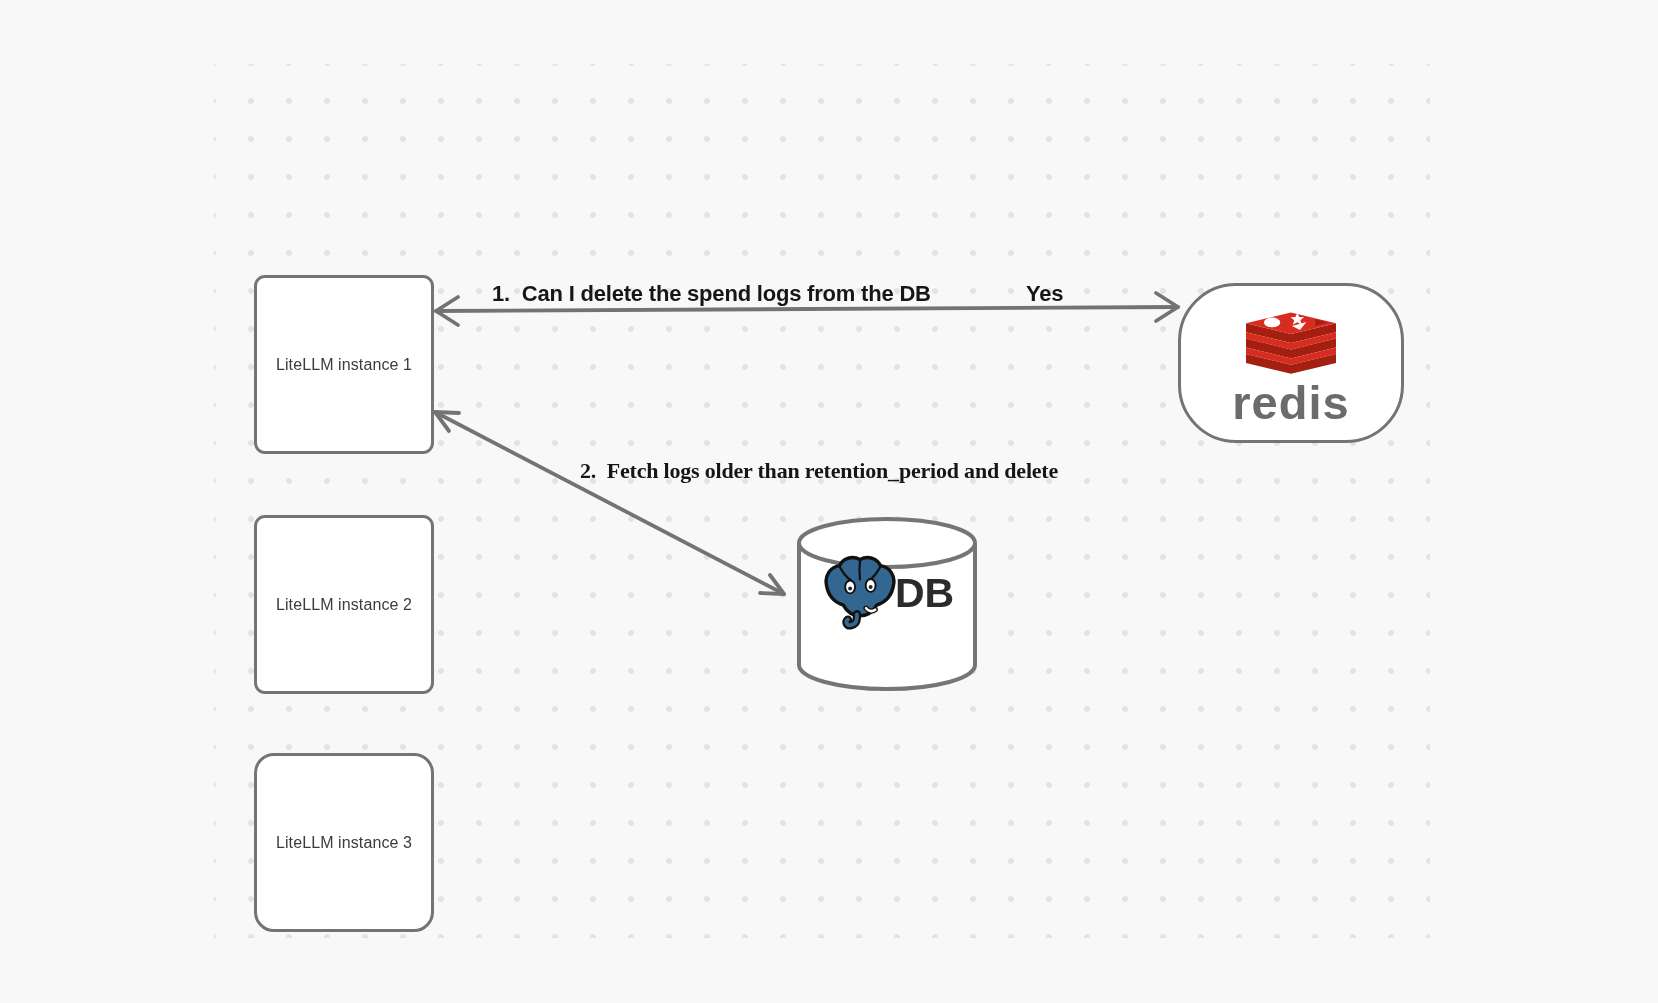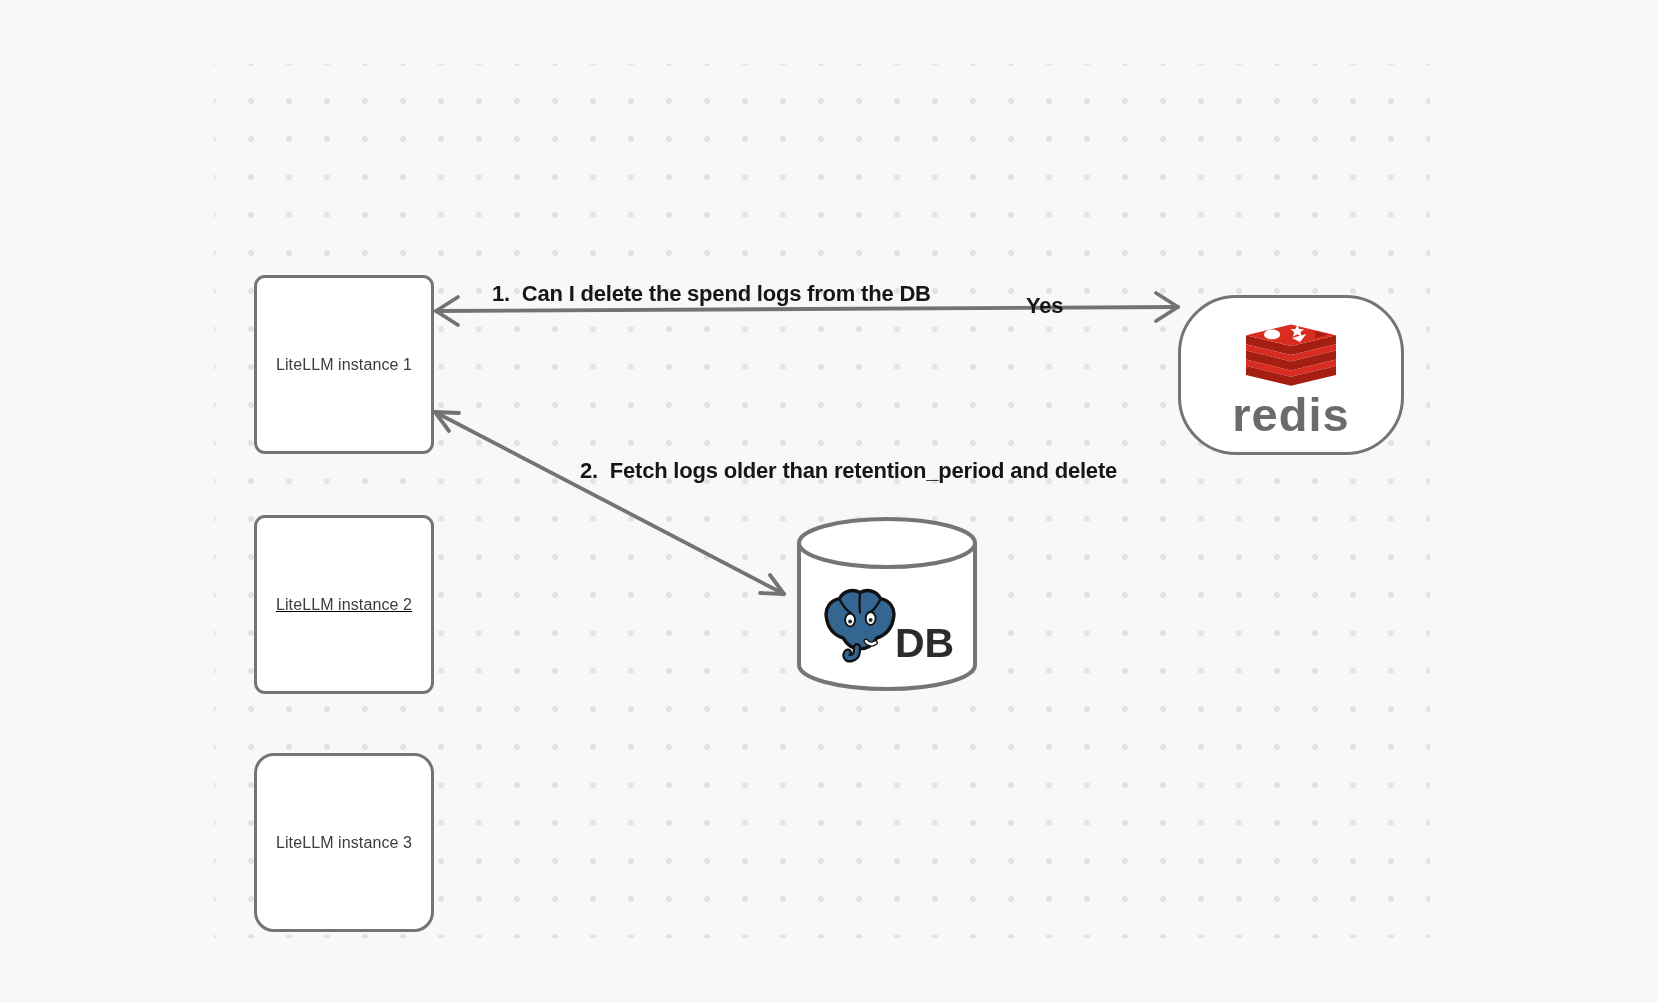--- a/index.html
+++ b/index.html
@@ -20,34 +20,34 @@
     border:3.5px solid #747474;border-radius:11px;
     display:flex;align-items:center;justify-content:center;text-align:right;
   }
   .inst-label{font-size:16px;color:#3c3c3c;letter-spacing:.1px;}
   .edge-label{
     position:absolute;font-size:22px;font-weight:bold;color:#161616;
     line-height:1;white-space:pre;letter-spacing:-0.2px;
   }
   .arrow-layer{position:absolute;left:0;top:0;pointer-events:none;}
   .redis-node{
-    position:absolute;left:1178px;top:295px;width:226px;height:160px;
+    position:absolute;left:1178px;top:283px;width:226px;height:160px;
     box-sizing:border-box;background:#ffffff;
     border:3.5px solid #747474;border-radius:58px;
     display:flex;flex-direction:column;align-items:center;
     padding-top:26px;
   }
   .redis-wordmark{
     font-size:47px;font-weight:bold;color:#6b6b6b;line-height:1;
     letter-spacing:1px;margin-top:3px;
   }
   .cyl{position:absolute;left:794px;top:514px;}
   .db-content{
-    position:absolute;left:800px;top:568px;width:176px;height:96px;
-    display:flex;align-items:flex-end;justify-content:center;
+    position:absolute;left:800px;top:545px;width:176px;height:96px;
+    display:flex;align-items:center;justify-content:center;
   }
   .db-label{font-size:41px;font-weight:600;color:#2b2b2b;line-height:1;margin-left:-3px;}
 </style>
 </head>
 <body>
 
 <div class="dot-grid"></div>
 
 <svg class="arrow-layer" width="1658" height="1003" viewBox="0 0 1658 1003">
   <g stroke="#737373" stroke-width="3.8" fill="none" stroke-linecap="round" stroke-linejoin="round">
@@ -58,30 +58,30 @@
   <g stroke="#737373" stroke-width="3.8" fill="none" stroke-linecap="round" stroke-linejoin="round">
     <line x1="435" y1="412" x2="784" y2="594"></line>
     <polyline points="449,431 435,412 459,413"></polyline>
     <polyline points="770,575 784,594 760,593"></polyline>
   </g>
 </svg>
 
 <div class="inst-box" style="top:275px;">
   <span class="inst-label">LiteLLM instance 1</span>
 </div>
-<div class="inst-box" style="top:515px;text-decoration:underline;">
+<div class="inst-box" style="top:515px;">
   <span class="inst-label">LiteLLM instance 2</span>
 </div>
 <div class="inst-box" style="top:753px;border-radius:20px;">
   <span class="inst-label">LiteLLM instance 3</span>
 </div>
 
 <div class="edge-label" style="left:492px;top:283px;">1.  Can I delete the spend logs from the DB</div>
-<div class="edge-label" style="left:1026px;top:283px;margin-top:12px;">Yes</div>
-<div class="edge-label" style="left:580px;top:460px;">2.  Fetch logs older than retention_period and delete</div>
+<div class="edge-label" style="left:1026px;top:283px;">Yes</div>
+<div class="edge-label" style="left:580px;top:460px;font-family:Liberation Serif, serif;">2.  Fetch logs older than retention_period and delete</div>
 
 <div class="redis-node">
   <svg width="90" height="64" viewBox="0 0 100 70">
 
     <polygon points="0,12 50,24 100,12 100,22 50,34 0,22" fill="#a41e11"></polygon>
     <polygon points="0,22 50,34 100,22 100,29 50,41 0,29" fill="#d82c20"></polygon>
     <polygon points="0,29 50,41 100,29 100,39 50,51 0,39" fill="#a41e11"></polygon>
     <polygon points="0,39 50,51 100,39 100,46 50,58 0,46" fill="#d82c20"></polygon>
     <polygon points="0,46 50,58 100,46 100,56 50,68 0,56" fill="#a41e11"></polygon>
 

